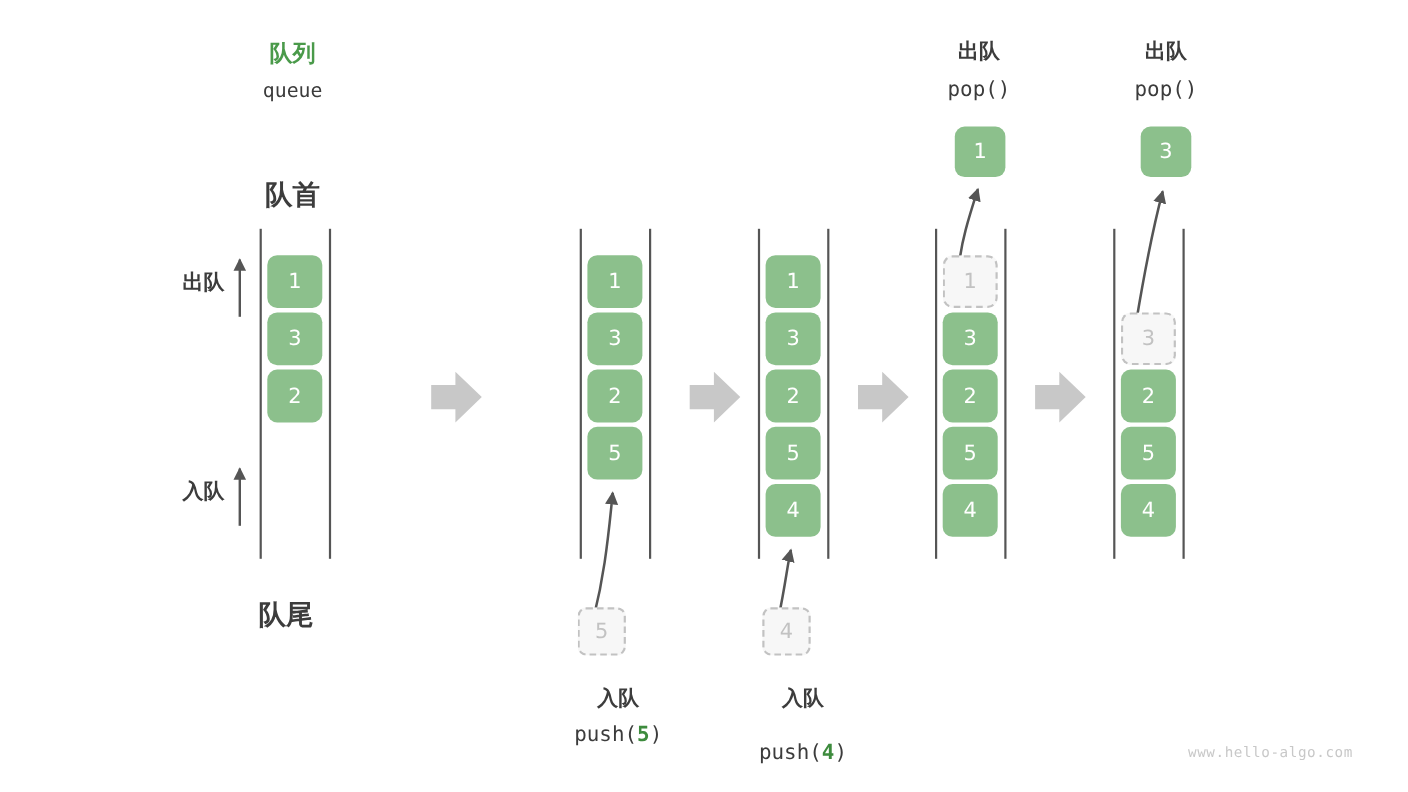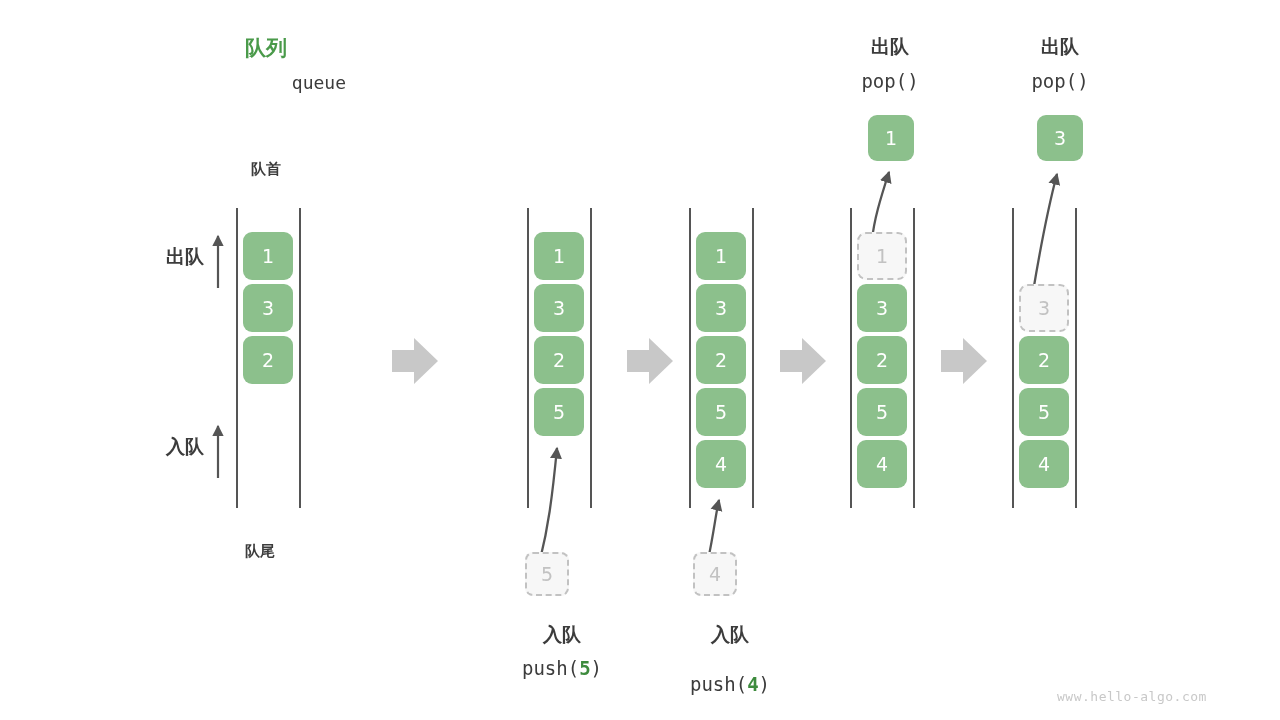--- a/index.html
+++ b/index.html
@@ -45,21 +45,21 @@
     font-family: "DejaVu Sans Mono", "Liberation Mono", monospace;
     font-size: 19px;
     color: #3c3c3c;
     text-align: center;
     white-space: nowrap;
   }
   .cap-code .hl { color: #3d8b3d; font-weight: bold; }
   .end-label {
     font-family: "DejaVu Sans", "Liberation Sans", sans-serif;
     font-weight: bold;
-    font-size: 15px;
+    font-size: 25px;
     color: #3c3c3c;
     text-align: center;
     white-space: nowrap;
   }
   .dir-label {
     font-family: "DejaVu Sans", "Liberation Sans", sans-serif;
     font-weight: bold;
     font-size: 19px;
     color: #3c3c3c;
     text-align: right;
@@ -163,21 +163,21 @@
     </g>
     <g>
       <path d="M780,350 L802,350 L802,338 L826,361 L802,384 L802,372 L780,372 z" fill="#c8c8c8"></path>
     </g>
     <g>
       <path d="M941,350 L963,350 L963,338 L987,361 L963,384 L963,372 L941,372 z" fill="#c8c8c8"></path>
     </g>
   </svg>
 
   <div class="abs title-cn" style="left:186px; top:34px; width:160px;">队列</div>
-  <div class="abs title-en" style="left:186px; top:72px; width:160px;text-align:right;">queue</div>
+  <div class="abs title-en" style="left:186px; top:72px; width:160px;">queue</div>
 
   <div class="abs end-label" style="left:206px; top:160px; width:120px;">队首</div>
   <div class="abs end-label" style="left:200px; top:542px; width:120px;">队尾</div>
 
   <div class="abs dir-label" style="left:124px; top:244px; width:80px;">出队</div>
   <div class="abs dir-label" style="left:124px; top:434px; width:80px;">入队</div>
 
   <div class="abs" style="left:0; top:0;">
     <div class="rail" style="left:236px; top:208px; height:300px;"></div>
     <div class="rail" style="left:299px; top:208px; height:300px;"></div>
@@ -243,15 +243,15 @@
 
     <div class="rail" style="left:1012px; top:208px; height:300px;"></div>
     <div class="rail" style="left:1075px; top:208px; height:300px;"></div>
 
     <div class="cell ghost" style="left:1019px; top:284px;">3</div>
     <div class="cell" style="left:1019px; top:336px;">2</div>
     <div class="cell" style="left:1019px; top:388px;">5</div>
     <div class="cell" style="left:1019px; top:440px;">4</div>
   </div>
 
-  <div class="abs watermark" style="left:1057px; top:677px;margin-top:12px;">www.hello-algo.com</div>
+  <div class="abs watermark" style="left:1080px; top:677px;">www.hello-algo.com</div>
 
 </div>
 
 </body></html>

